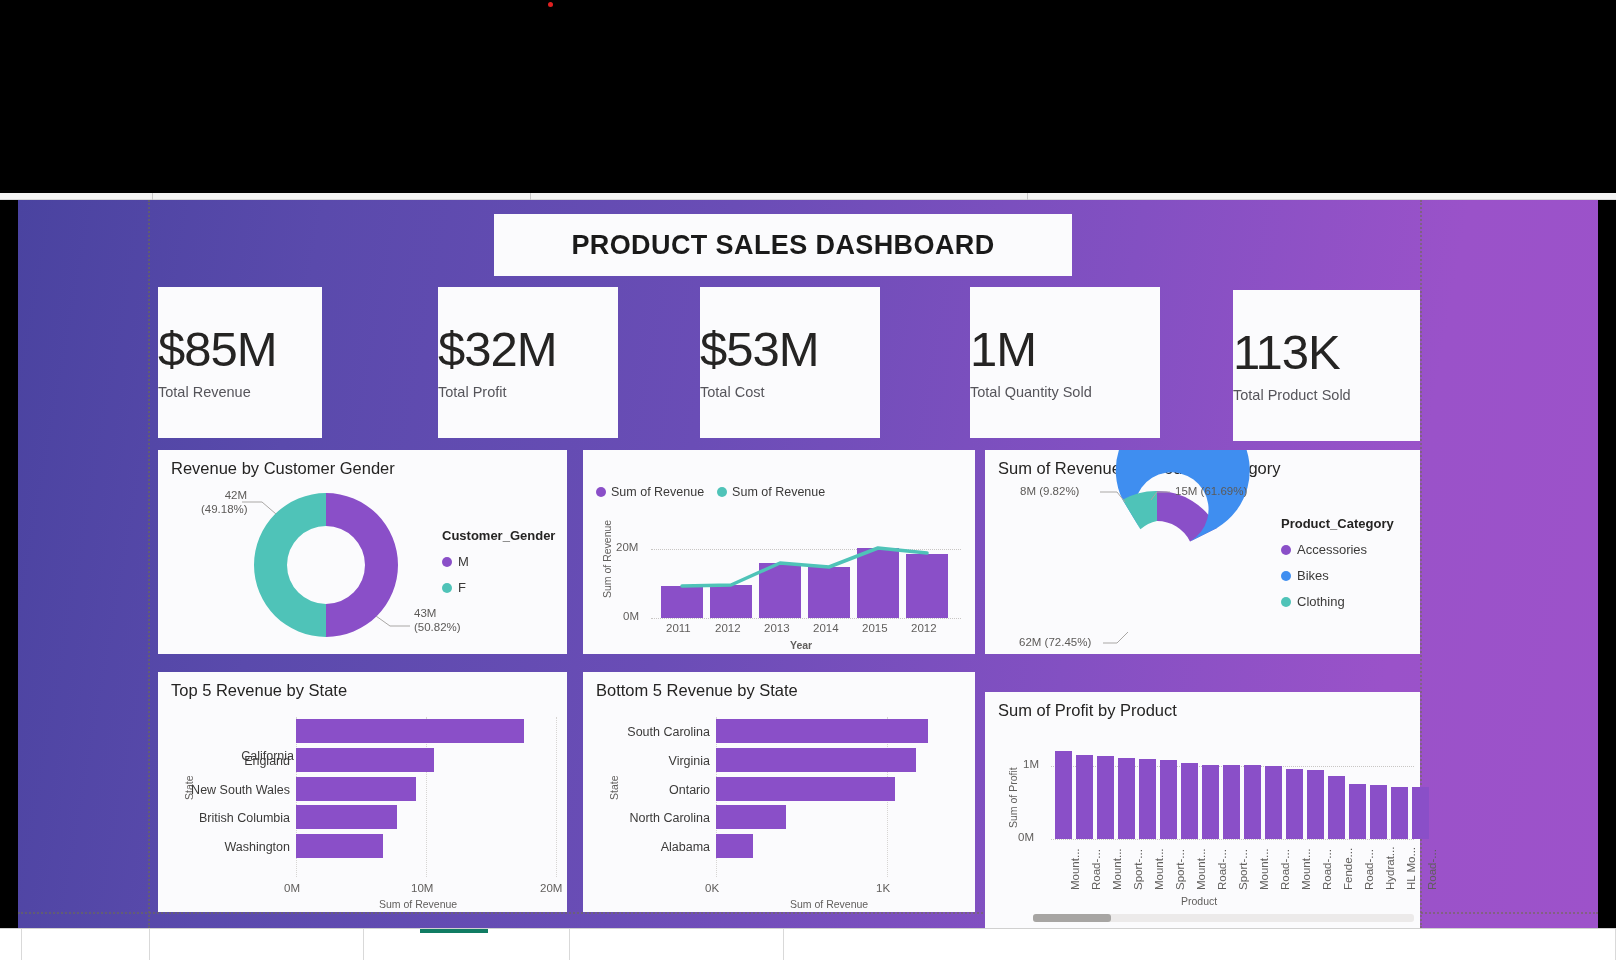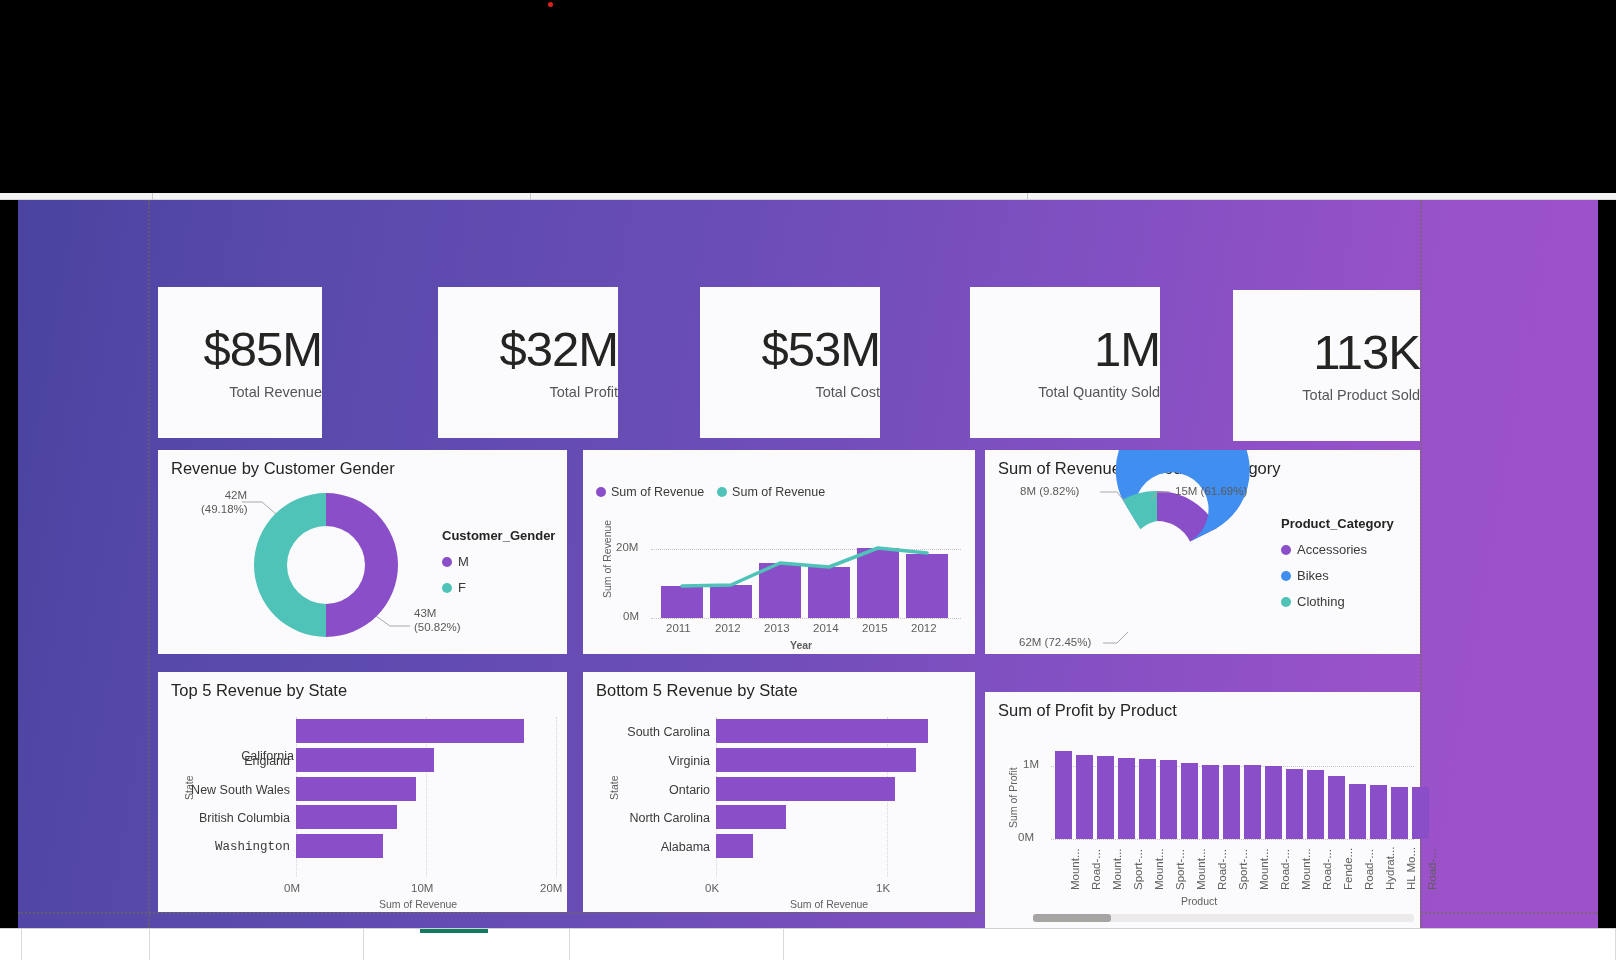--- a/index.html
+++ b/index.html
@@ -37,21 +37,21 @@
   .title-card {
     position:absolute; left:476px; top:14px; width:578px; height:62px;
     background:#fbfbfd; display:flex; align-items:center; justify-content:center;
   }
   .title-card .txt {
     font-size:27px; font-weight:bold; color:#1a1a1a; letter-spacing:.4px;
   }
 
   
   .kpi { position:absolute; background:#fbfbfd; display:flex; flex-direction:column;
-         align-items:flex-end; justify-content:center; }
+         align-items:flex-start; justify-content:center; }
   .kpi .val { font-size:49px; font-weight:300; color:#252423; line-height:1.02; letter-spacing:-1px; }
   .kpi .lbl { font-size:14.5px; color:#55545a; margin-top:9px; }
 
   
   .panel { position:absolute; background:#fbfbfd; }
   .panel .ptitle { position:absolute; left:13px; top:9px; font-size:16.5px; color:#252423; white-space:nowrap; }
 
   .axis-title { position:absolute; font-size:10.5px; color:#605e5c; }
   .tick-lbl   { position:absolute; font-size:11.5px; color:#605e5c; white-space:nowrap; }
 
@@ -95,20 +95,23 @@
     <div class="tick" style="left:530px"></div>
     <div class="tick" style="left:1027px"></div>
   </div>
 
   <div class="canvas">
 
     <div class="guide-v" style="left:130px;"></div>
     <div class="guide-v" style="left:1402px;"></div>
     <div class="guide-h" style="top:712px;"></div>
 
+    <div class="title-card">
+      <div class="txt">PRODUCT SALES DASHBOARD</div>
+    </div>
 
     <div class="kpi" style="left:140px;top:87px;width:164px;height:151px;">
       <div class="val">$85M</div>
       <div class="lbl">Total Revenue</div>
     </div>
     <div class="kpi" style="left:420px;top:87px;width:180px;height:151px;">
       <div class="val">$32M</div>
       <div class="lbl">Total Profit</div>
     </div>
     <div class="kpi" style="left:682px;top:87px;width:180px;height:151px;">
@@ -249,21 +252,21 @@
       <div class="axis-vert" style="left:25px;top:128px;">State</div>
 
       <div class="gridline-v" style="left:138px;top:45px;height:160px;"></div>
       <div class="gridline-v" style="left:268px;top:45px;height:160px;"></div>
       <div class="gridline-v" style="left:398px;top:45px;height:160px;"></div>
 
       <div class="cat-lbl" style="left:32px;width:104px;top:53px;margin-top:24px;">California</div>
       <div class="cat-lbl" style="left:28px;width:104px;top:82px;">England</div>
       <div class="cat-lbl" style="left:28px;width:104px;top:111px;">New South Wales</div>
       <div class="cat-lbl" style="left:28px;width:104px;top:139px;">British Columbia</div>
-      <div class="cat-lbl" style="left:28px;width:104px;top:168px;font-family:Liberation Mono, monospace;">Washington</div>
+      <div class="cat-lbl" style="left:28px;width:104px;top:168px;">Washington</div>
 
       <div class="bar-h" style="left:138px;top:47px;width:228px;height:24px;"></div>
       <div class="bar-h" style="left:138px;top:76px;width:138px;height:24px;"></div>
       <div class="bar-h" style="left:138px;top:105px;width:120px;height:24px;"></div>
       <div class="bar-h" style="left:138px;top:133px;width:101px;height:24px;"></div>
       <div class="bar-h" style="left:138px;top:162px;width:87px;height:24px;"></div>
 
       <div class="tick-lbl" style="left:126px;top:210px;">0M</div>
       <div class="tick-lbl" style="left:253px;top:210px;">10M</div>
       <div class="tick-lbl" style="left:382px;top:210px;">20M</div>

